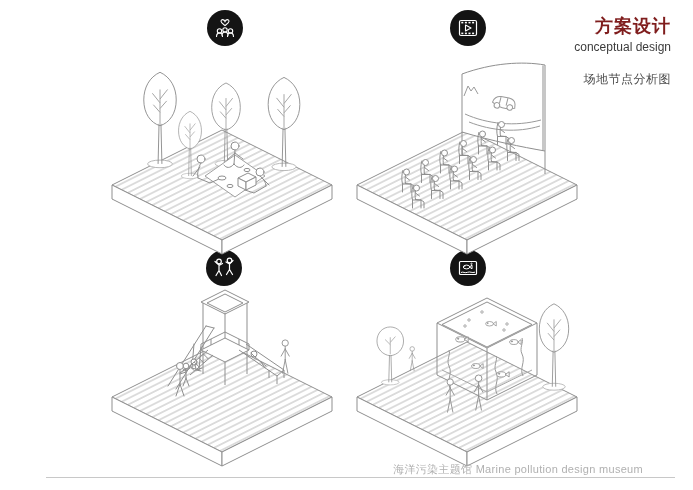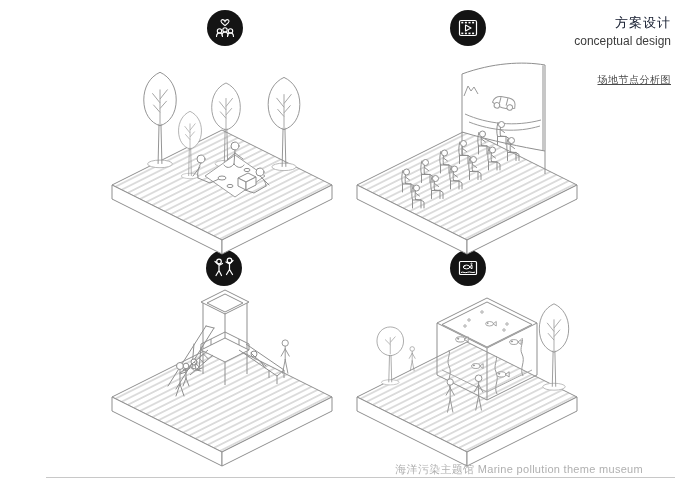--- a/index.html
+++ b/index.html
@@ -1,23 +1,23 @@
 <!DOCTYPE html>
 <html><head>
 <meta charset="utf-8">
 <style>
   html,body{margin:0;padding:0;}
   body{
     width:693px;height:490px;position:relative;background:#ffffff;
     font-family:"Liberation Sans","DejaVu Sans",sans-serif;overflow:hidden;
   }
   .hdr{position:absolute;top:14px;right:22px;text-align:right;}
-  .hdr .t-cn{font-size:13px;font-weight:400;color:#0f172a;letter-spacing:1px;}
+  .hdr .t-cn{font-size:18px;font-weight:700;color:#7f1d1d;letter-spacing:1px;}
   .hdr .t-en{font-size:12px;color:#3c3c3c;margin-top:2px;}
-  .hdr .t-sub{font-size:10px;color:#4a4a4a;margin-top:25px;letter-spacing:0.5px;text-decoration:underline;}
+  .hdr .t-sub{font-size:12px;color:#4a4a4a;margin-top:17px;letter-spacing:0.5px;}
   .icon-badge{position:absolute;width:36px;height:36px;}
   .illus{position:absolute;}
   .ftr-caption{position:absolute;top:462px;right:50px;font-size:11px;color:#b0b0b0;letter-spacing:0.3px;}
   .ftr-rule{position:absolute;top:477px;left:46px;width:629px;border-top:1px solid #c8c8c8;height:0;}
   svg{display:block;}
 </style>
 </head>
 <body>
 
 <svg width="0" height="0" style="position:absolute" aria-hidden="true">
@@ -250,14 +250,14 @@
       </g>
     </g>
     <g>
       <use href="#person" x="60" y="64" width="10.4" height="26"></use>
       <use href="#person" x="96" y="96" width="14.4" height="36"></use>
       <use href="#person" x="124" y="92" width="15.2" height="38"></use>
     </g>
   </svg>
 </div>
 
-<div class="ftr-caption">海洋污染主题馆 Marine pollution theme museum</div>
+<div class="ftr-caption">海洋污染主题馆 Marine pollution design museum</div>
 <div class="ftr-rule"></div>
 
 </body></html>

